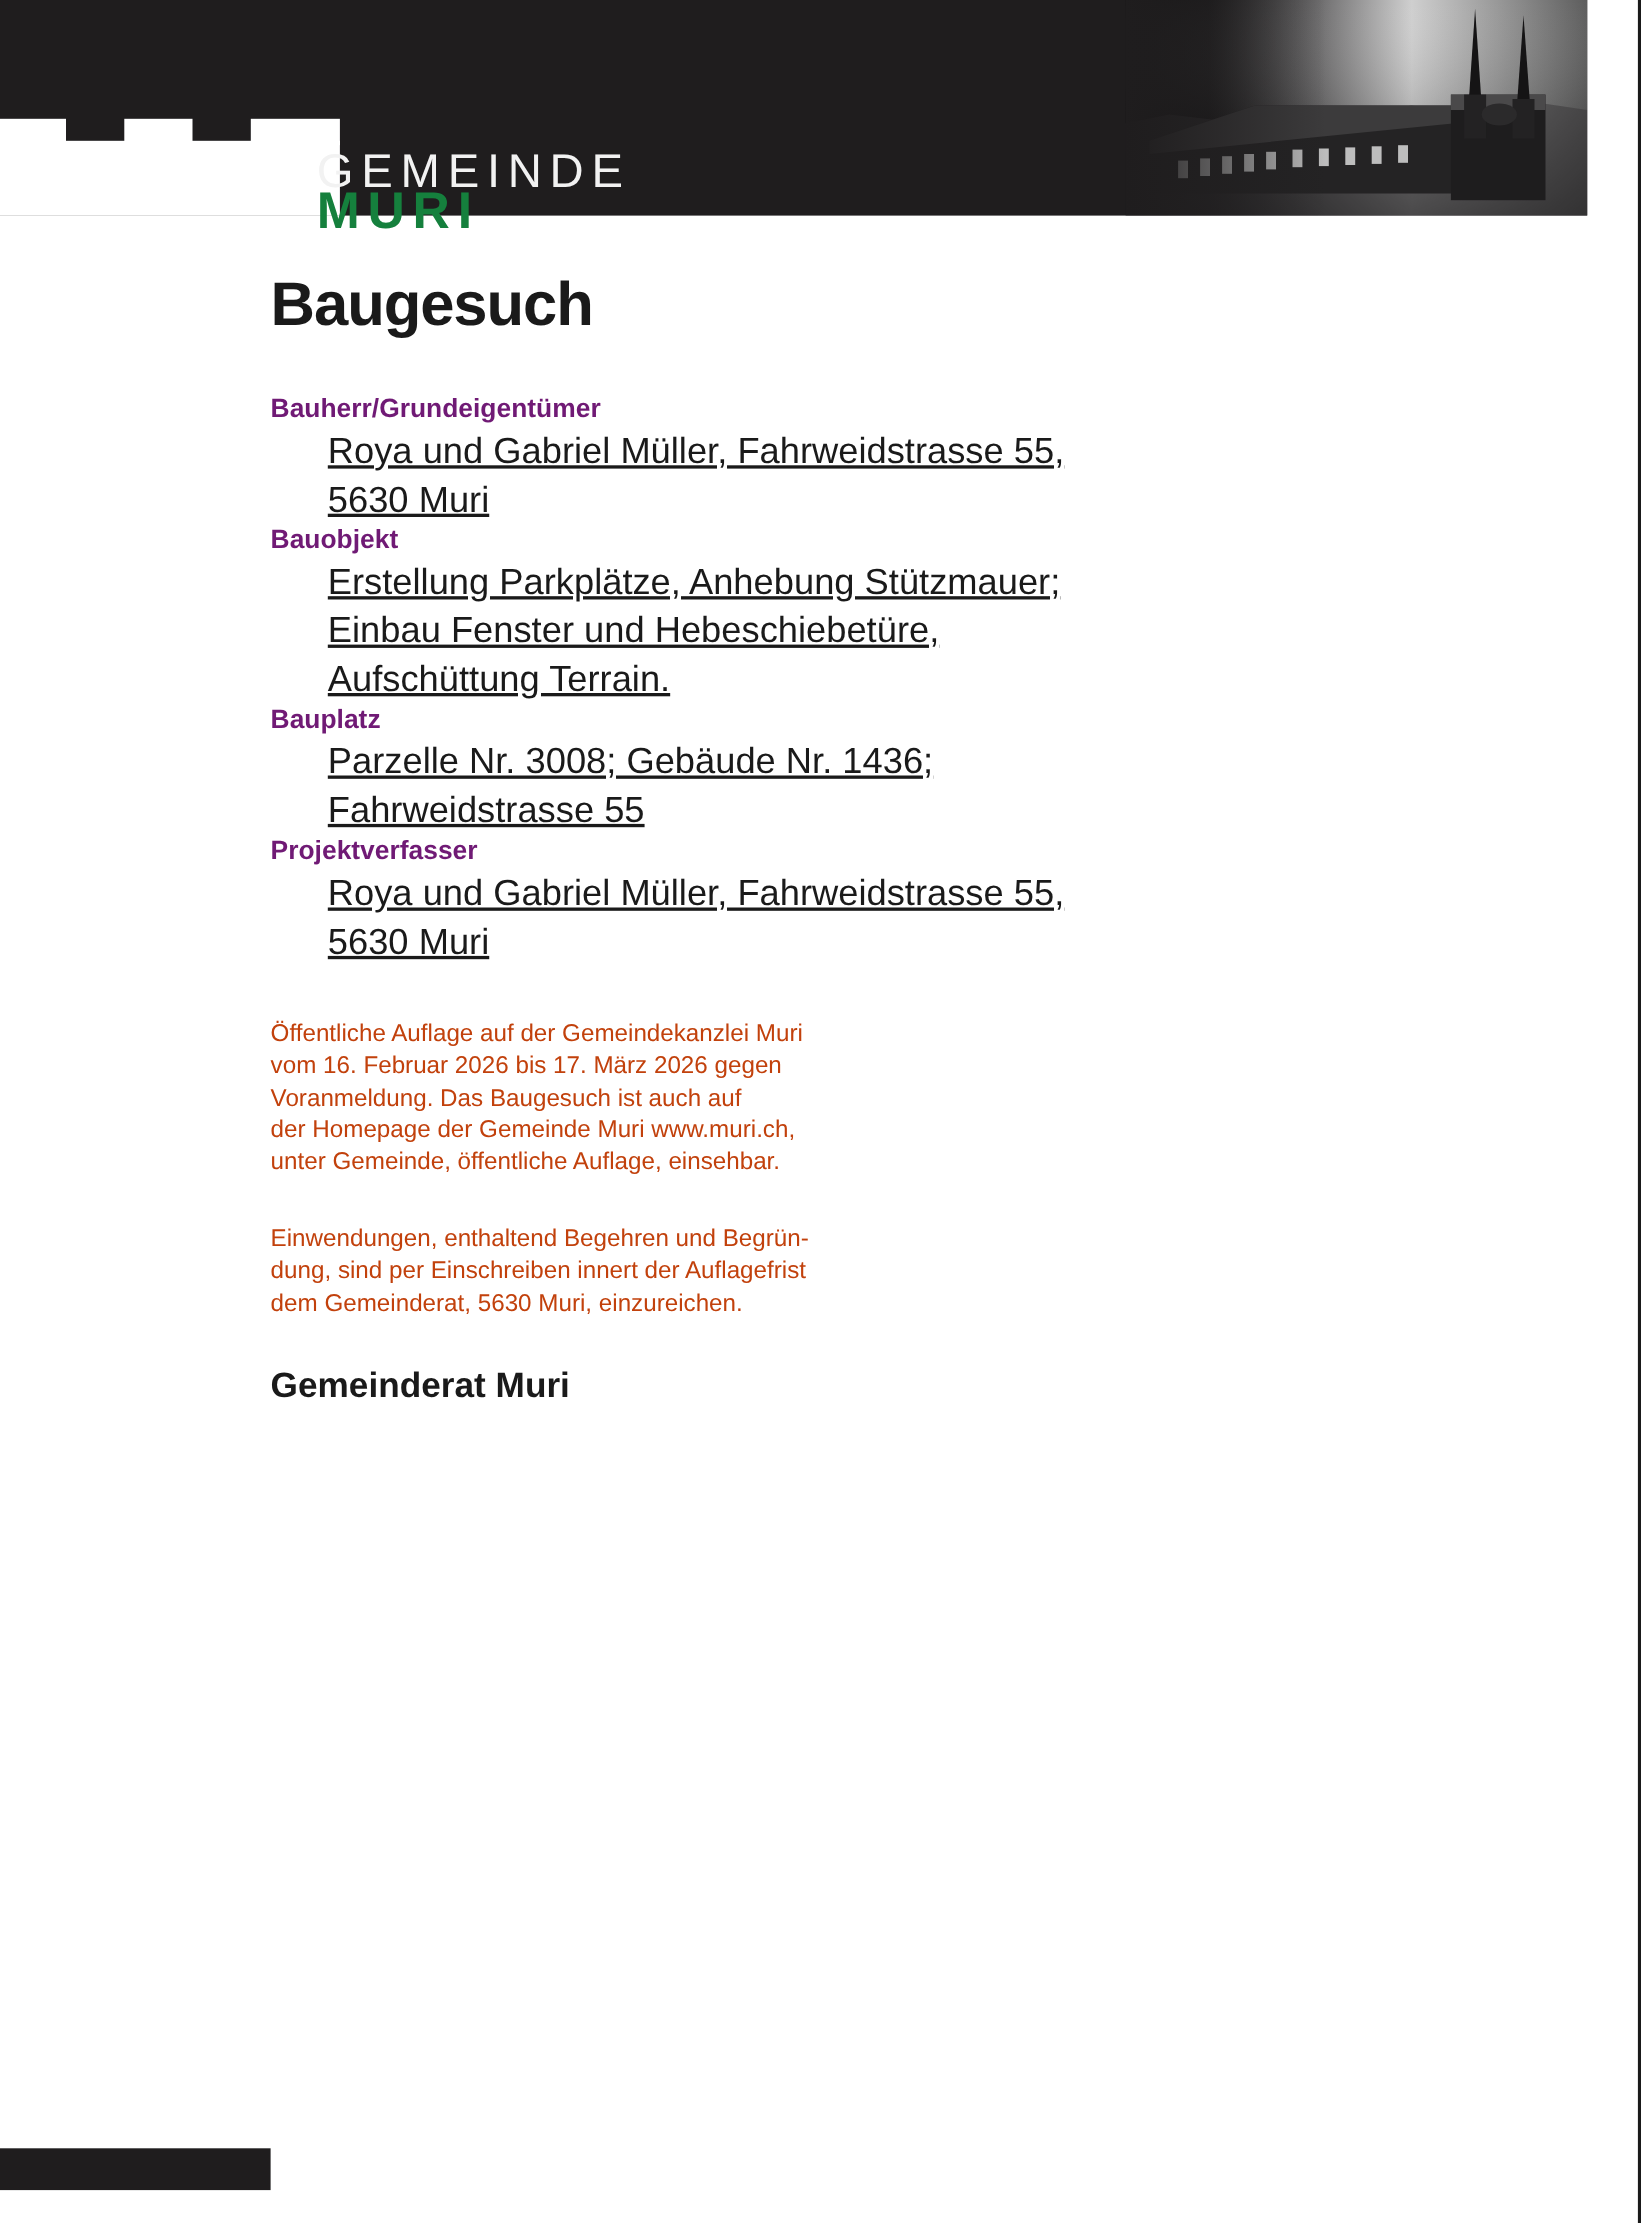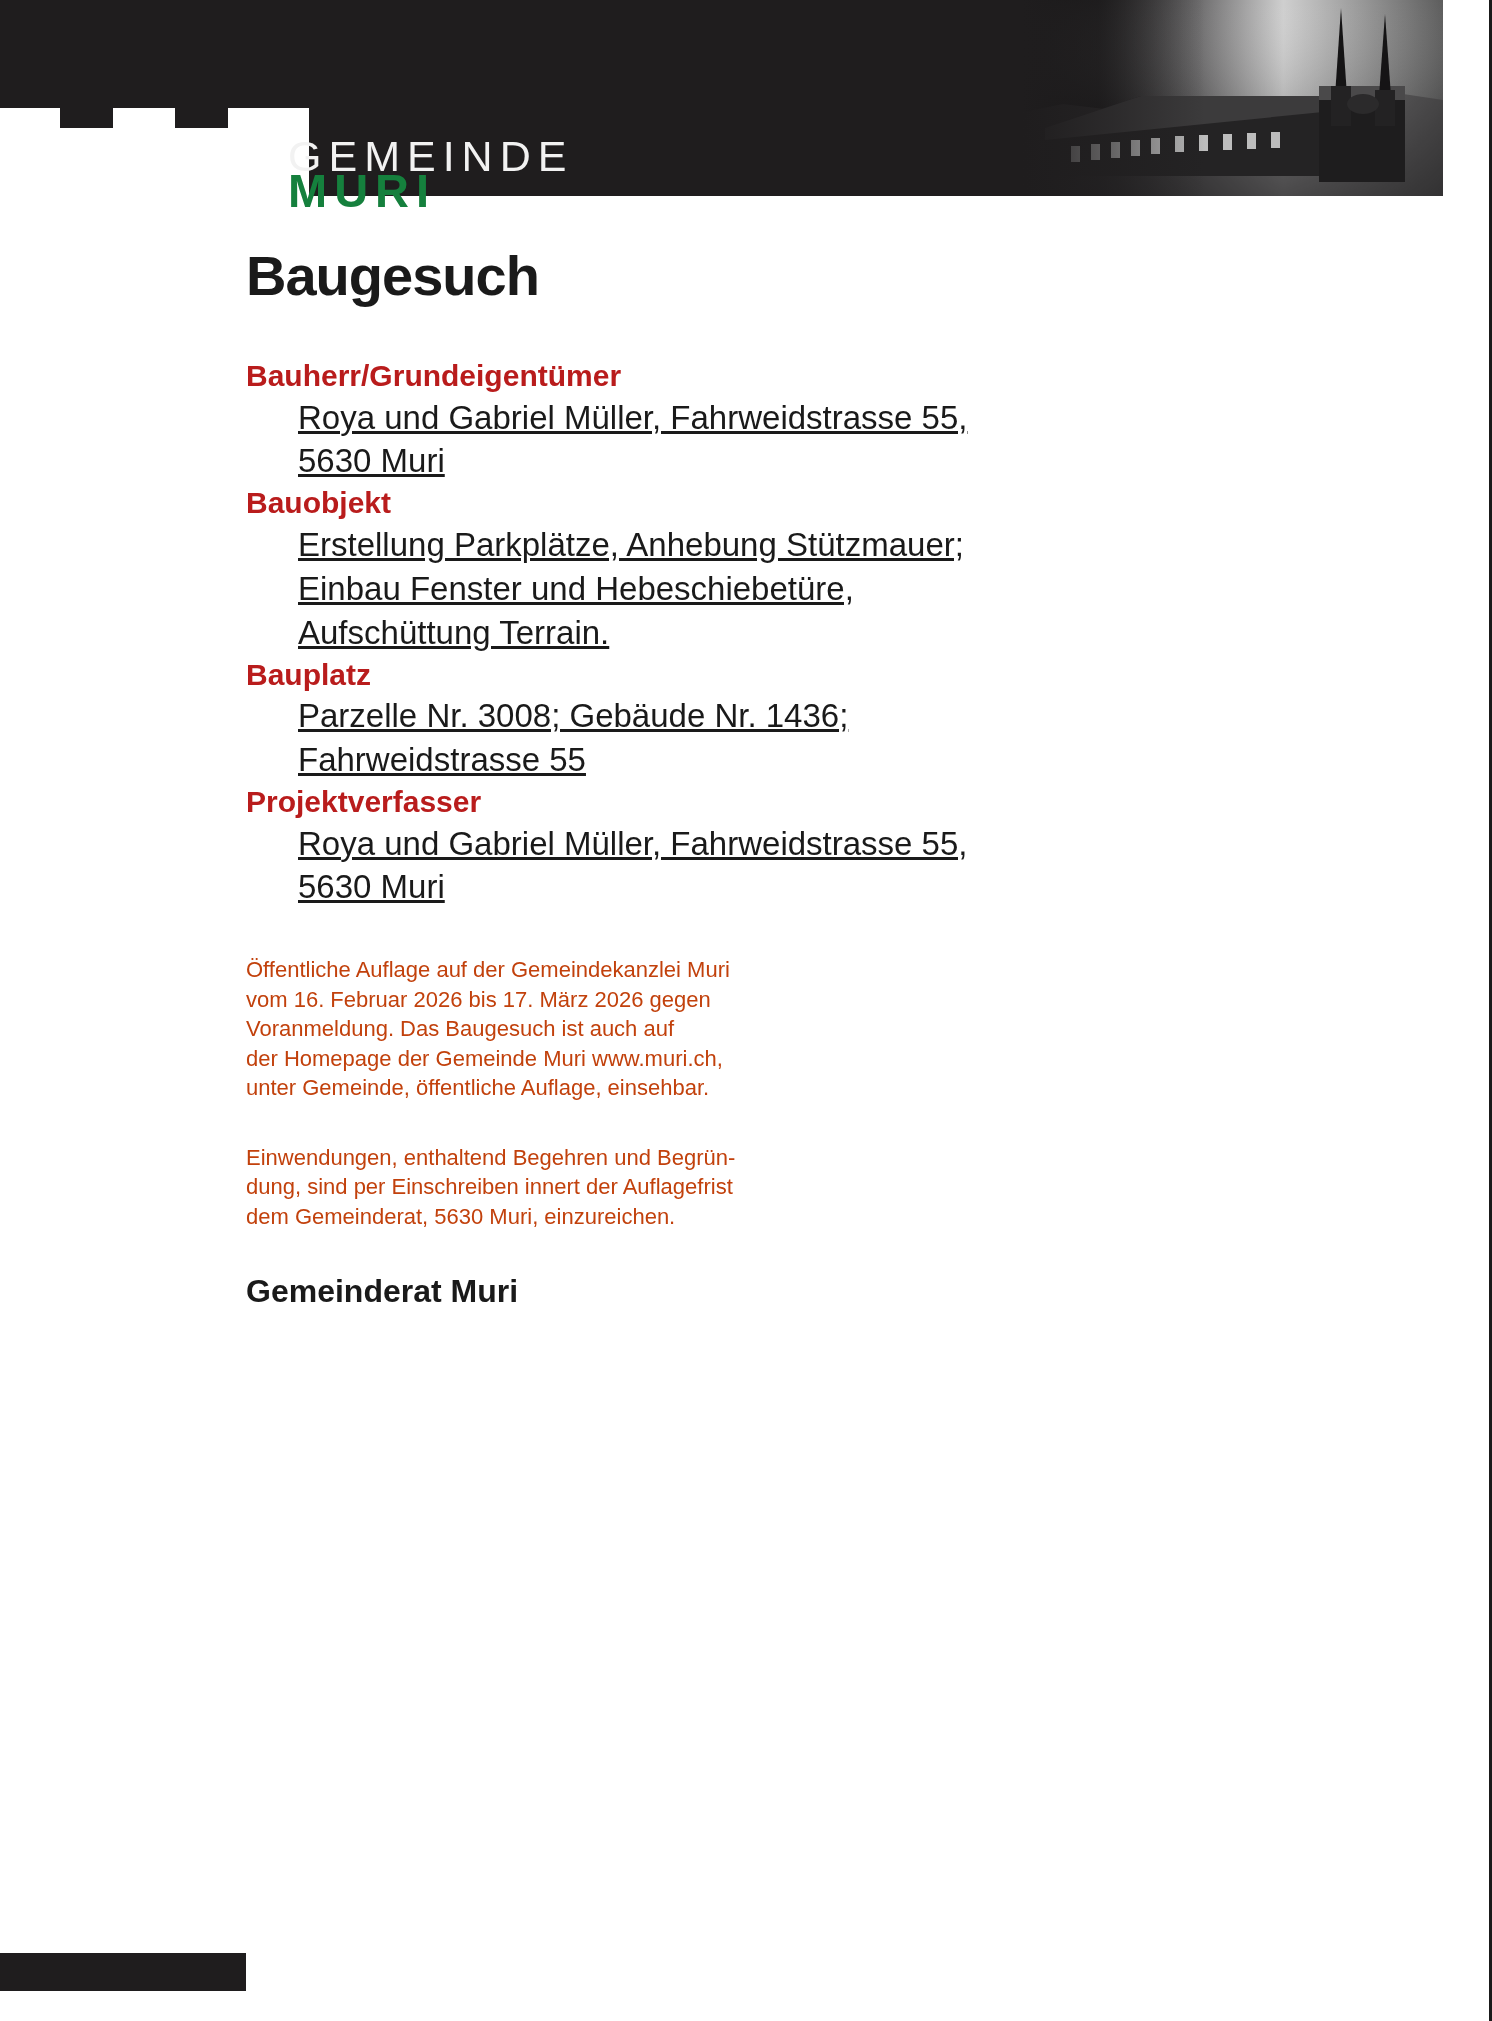--- a/index.html
+++ b/index.html
@@ -50,22 +50,22 @@
   
   .content{position:absolute;left:246px;top:248px;width:900px;}
 
   .title{
     font-size:56px;font-weight:700;line-height:1.0;
     letter-spacing:-1px;margin:0 0 52px 0;color:#1a1a1a;
   }
 
   .dl{margin:0;padding:0;}
   .dl-term{
-    font-size:30px;font-weight:700;line-height:1.32;
-    margin:0;color:#b91c1c;
+    font-size:24px;font-weight:700;line-height:1.32;
+    margin:0;color:#701a75;
   }
   .dl-def{
     font-size:33px;font-weight:400;line-height:1.33;
     margin:0 0 0 52px;color:#1a1a1a;text-decoration:underline;
   }
   .dl-def div{white-space:nowrap;}
 
   .para{
     font-size:22px;font-weight:400;line-height:1.34;
     margin:0;color:#c2410c;

